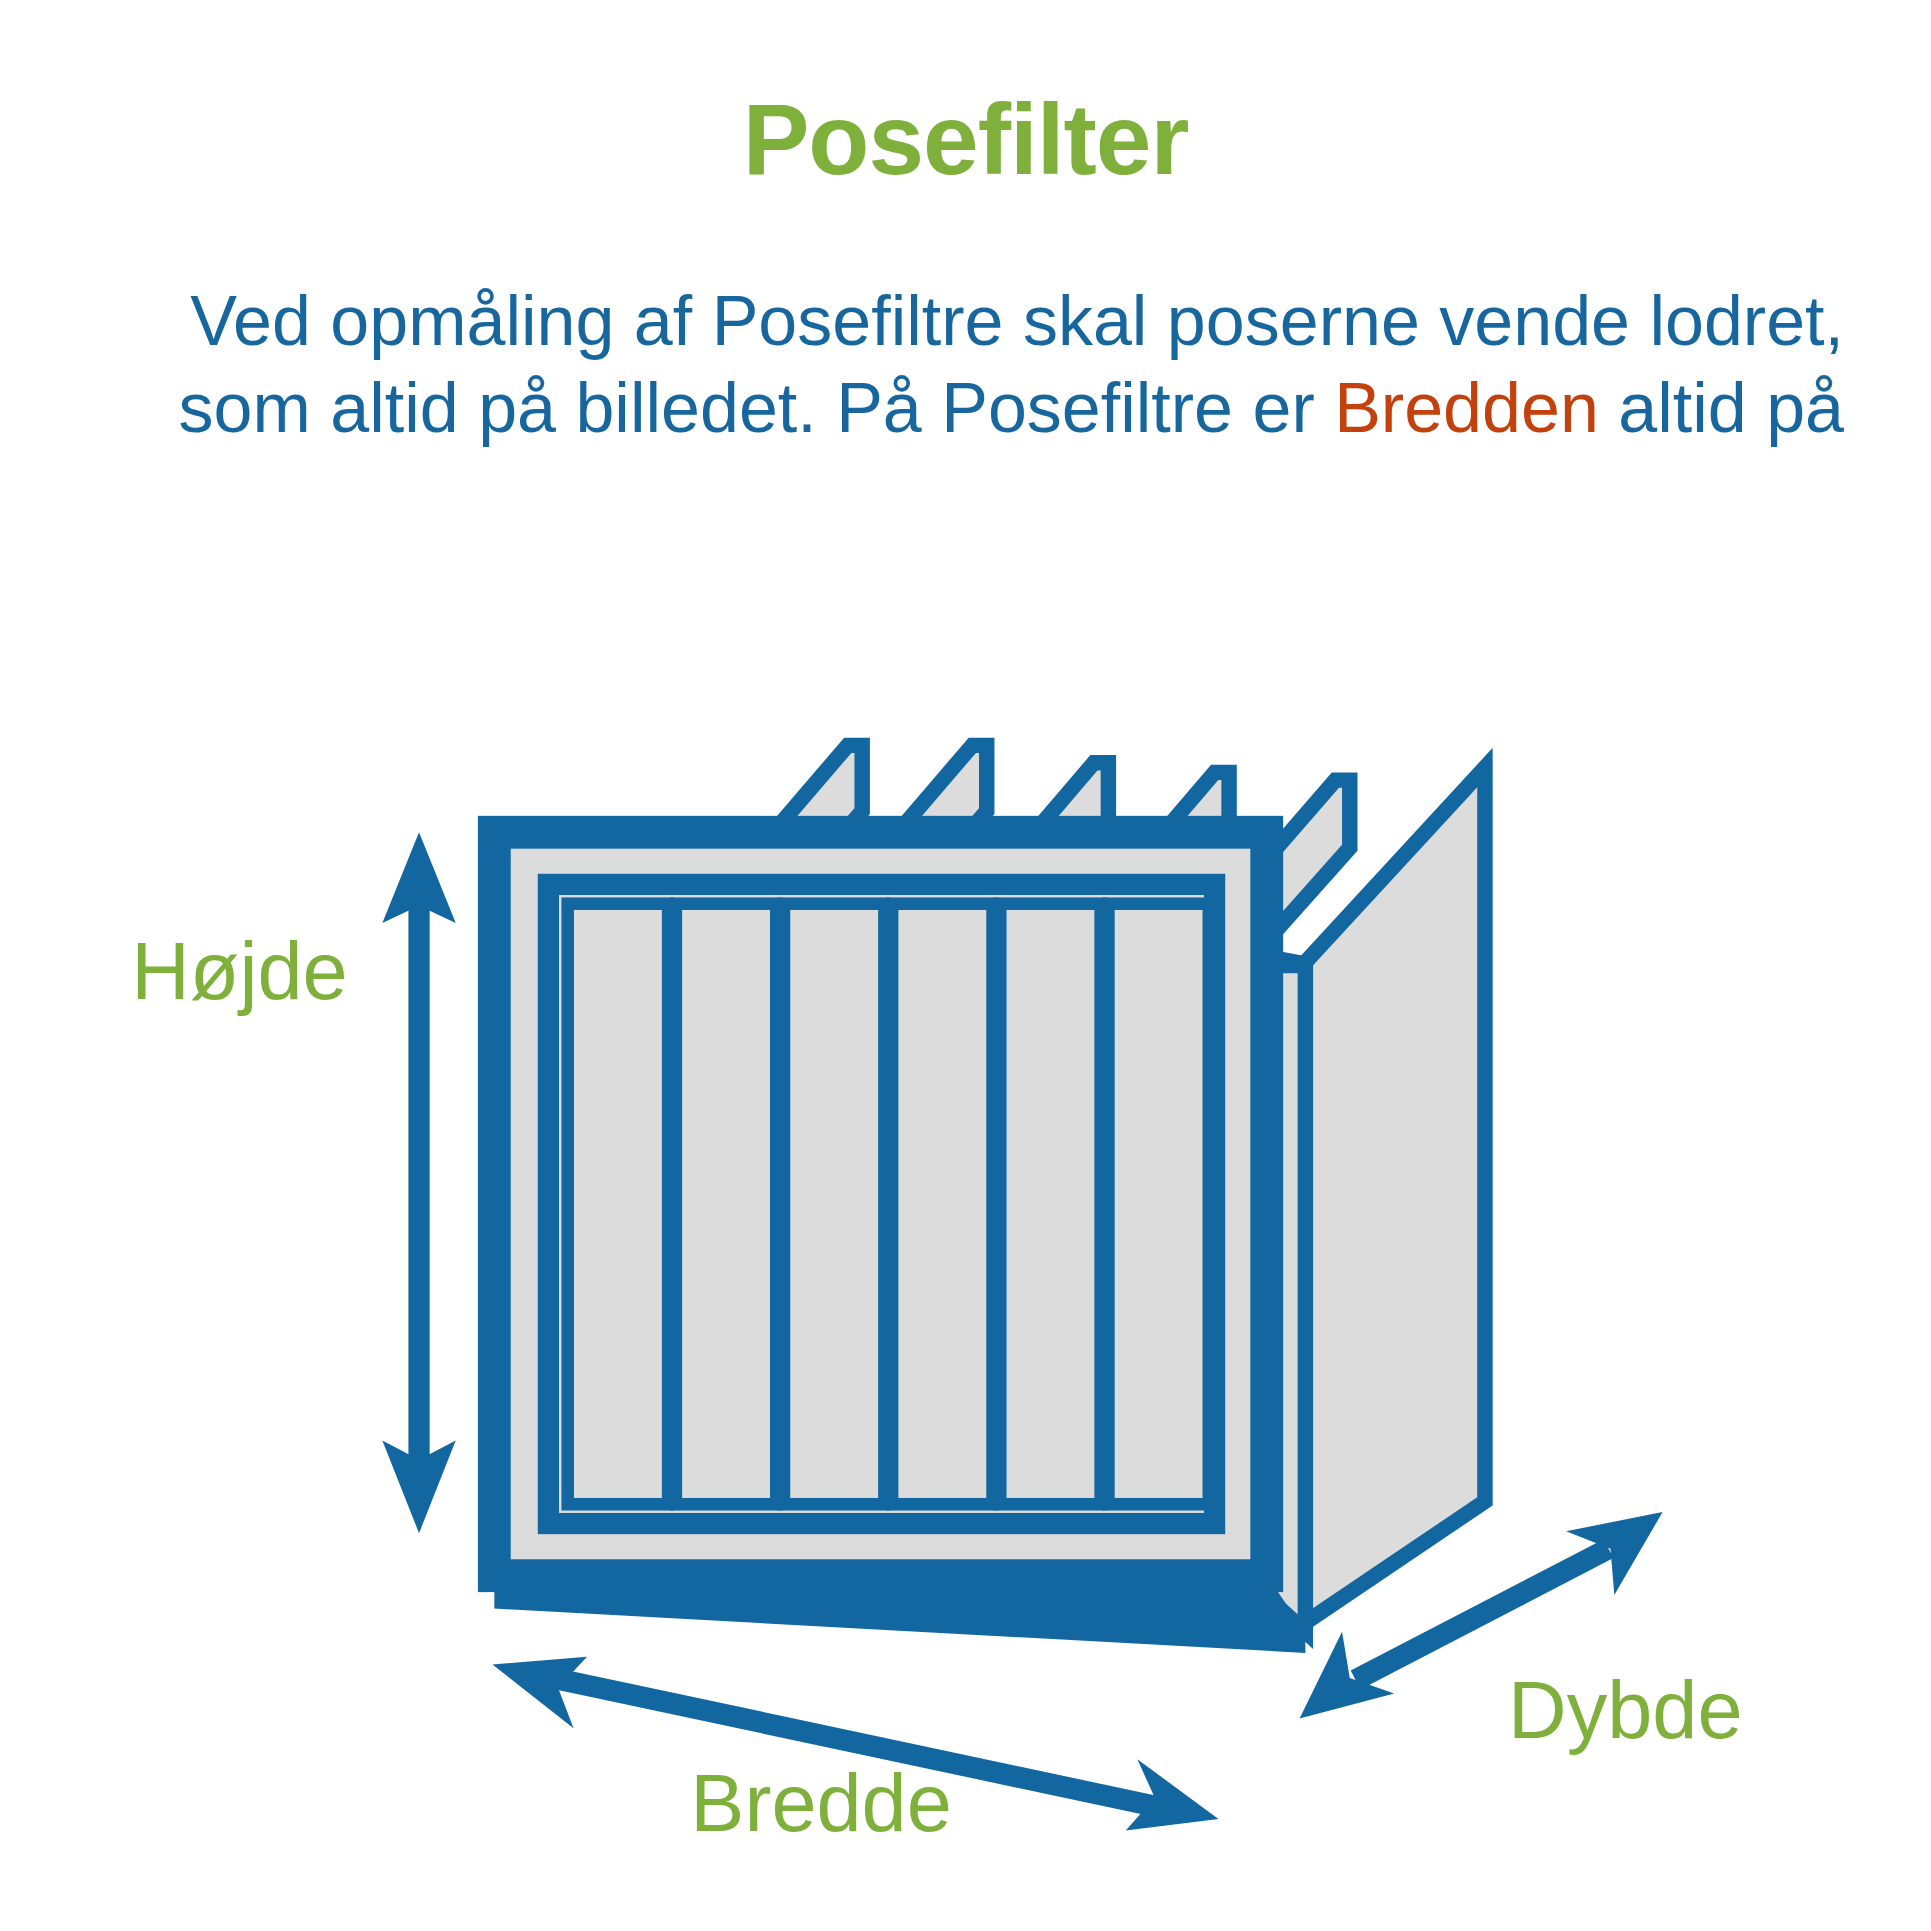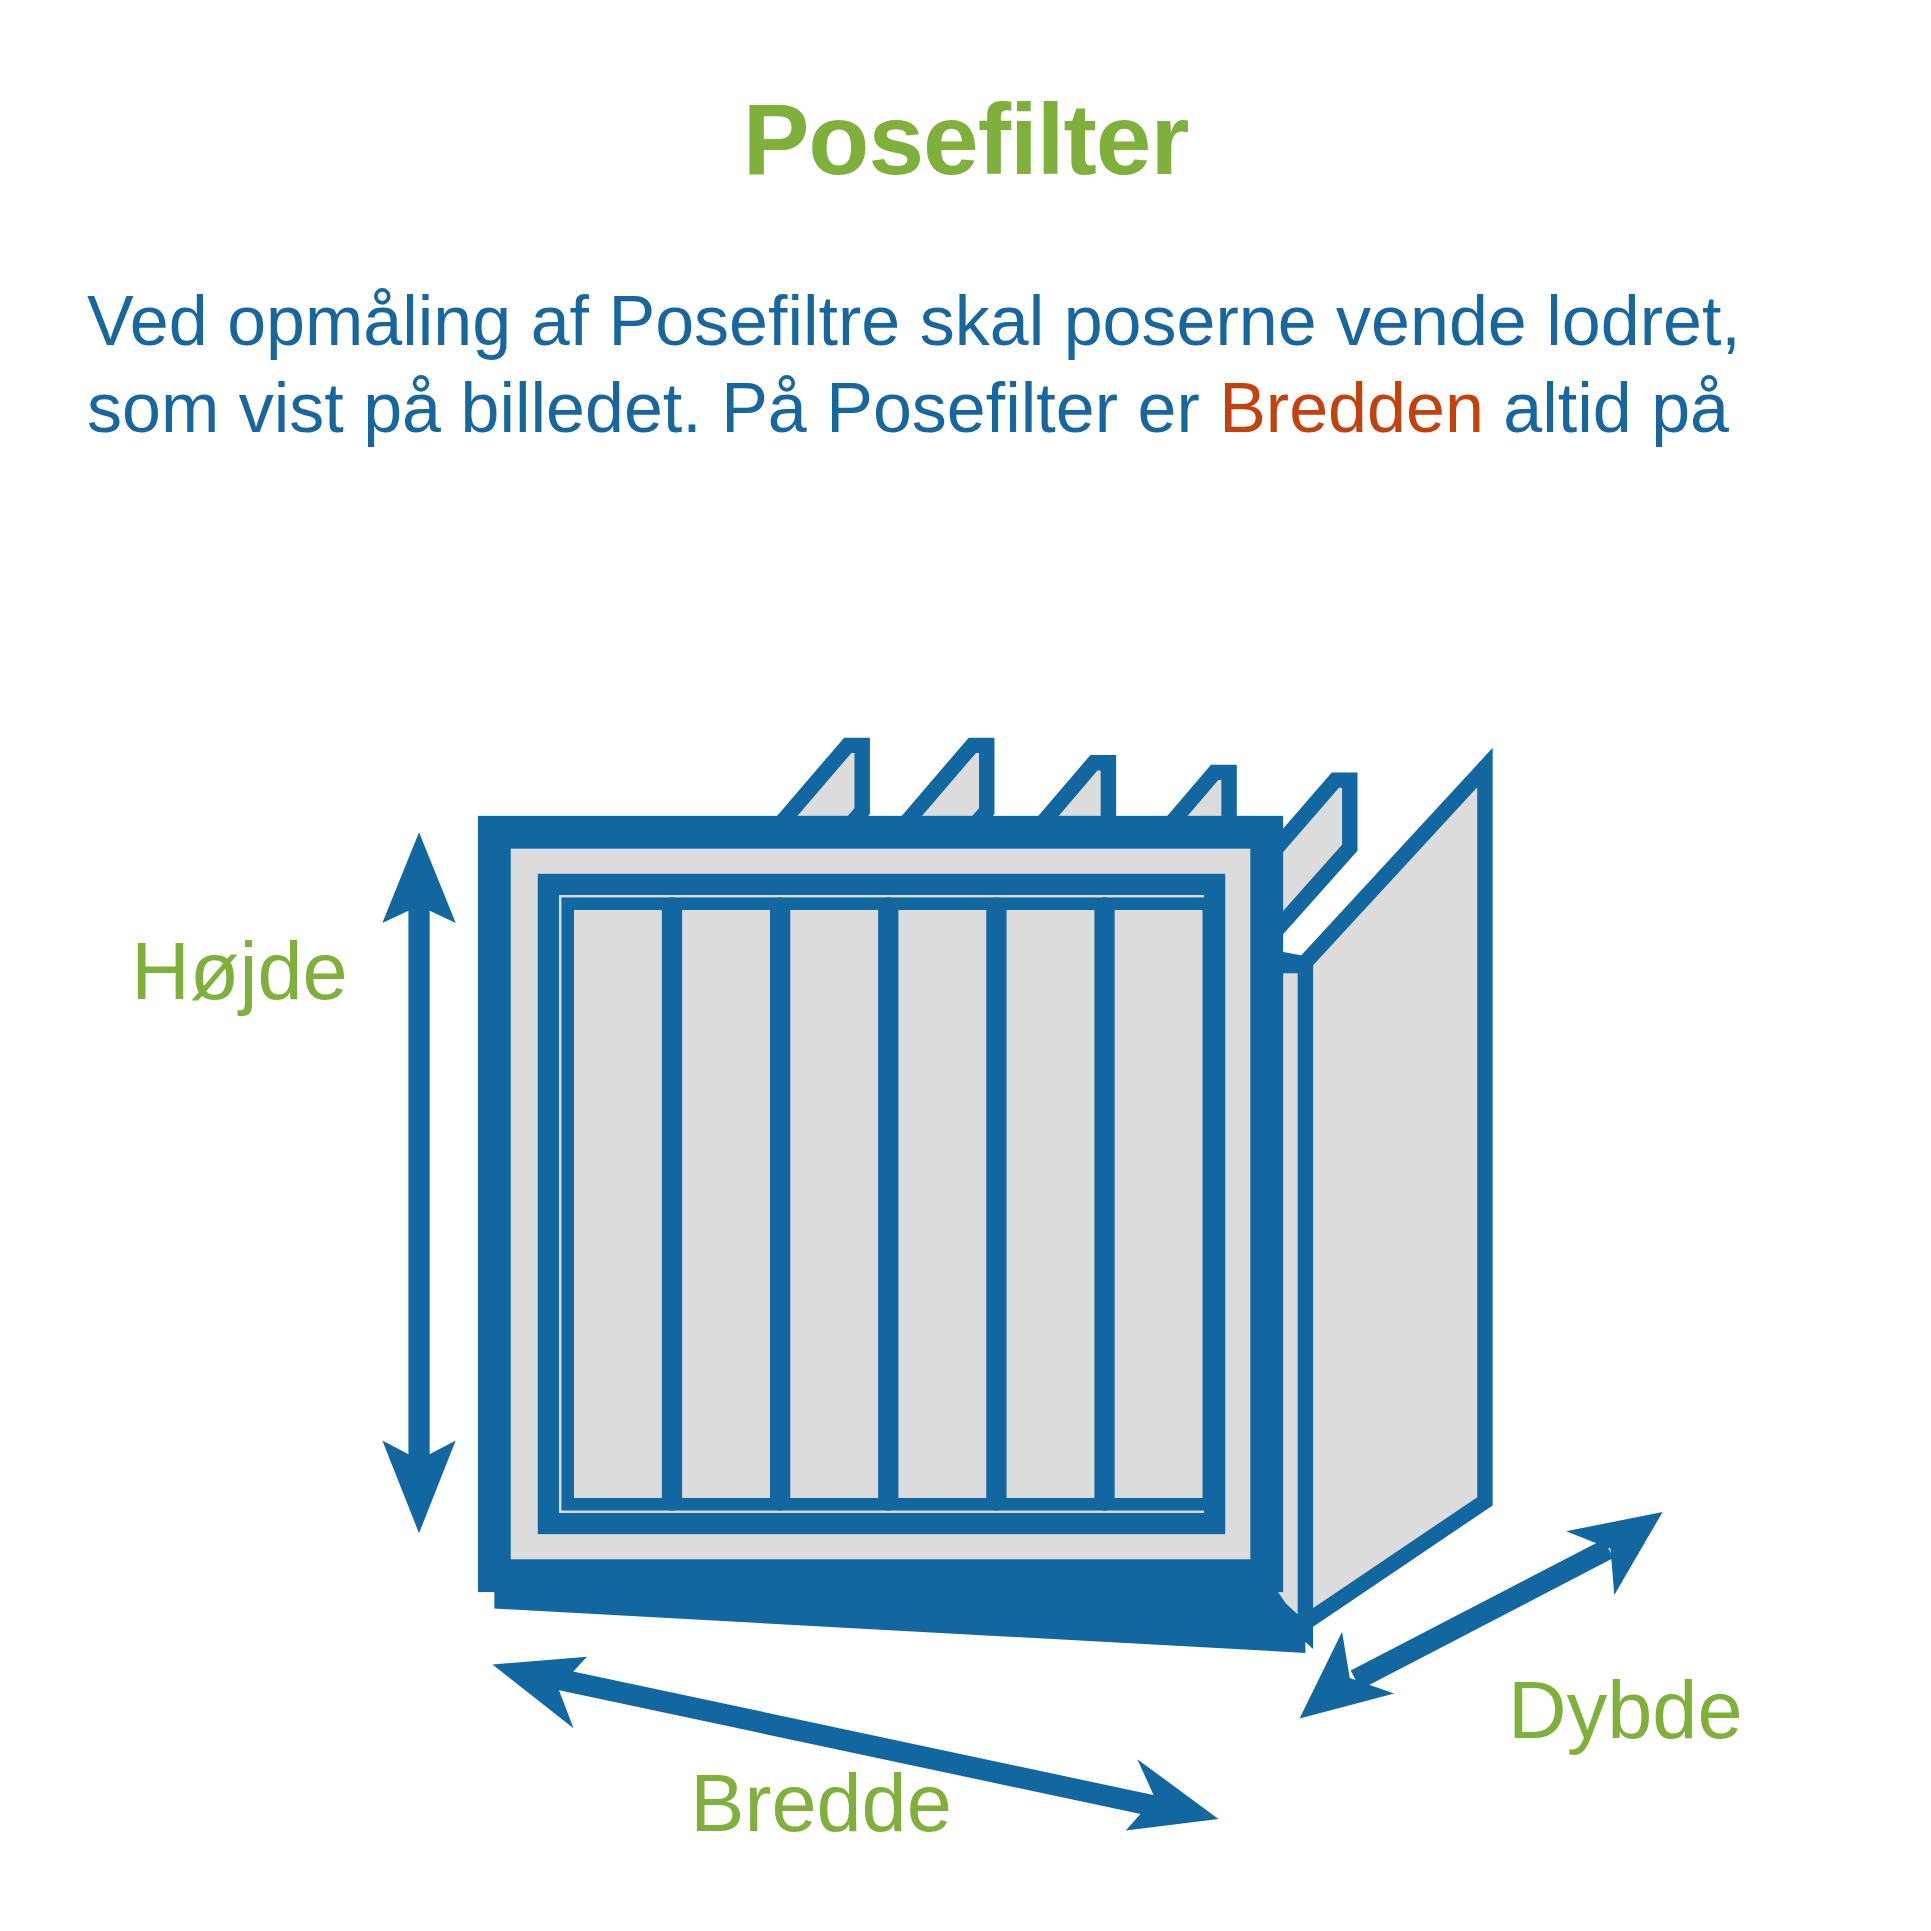--- a/index.html
+++ b/index.html
@@ -29,21 +29,21 @@
     font-weight: bold;
     color: #7FB03C;
     letter-spacing: -1px;
     line-height: 1.0;
   }
   .intro {
     position: absolute;
     top: 278px;
     left: 87px;
     width: 1757px;
-    text-align: left;
+    text-align: right;
     font-size: 70px;
     line-height: 1.24;
     color: #17679E;
     font-weight: normal;
   }
   .intro .hl { color: #c2410c; }
   .diagram {
     position: absolute;
     left: 0;
     top: 0;
@@ -61,21 +61,21 @@
 
 <div class="page">
 
   <div class="title">Posefilter</div>
 
   <div class="intro">
     <div>
       <span>Ved opmåling af Posefiltre skal poserne vende lodret,</span>
     </div>
     <div>
-      <span>som vist på billedet. På Posefilter er </span><span class="hl">Bredden</span><span> altid på</span>
+      <span>som altid på billedet. På Posefiltre er </span><span class="hl">Bredden</span><span> altid på</span>
     </div>
   </div>
 
   <svg class="diagram" viewBox="0 0 2000 2000">
 
     <g>
 
       <polygon points="681,1002 878,772 893,772 893,840 711,1050" fill="#DCDCDC" stroke="#1367A0" stroke-width="16" stroke-linejoin="miter"></polygon>
 
       <polygon points="810,1002 1007,772 1022,772 1022,840 840,1050" fill="#DCDCDC" stroke="#1367A0" stroke-width="16" stroke-linejoin="miter"></polygon>

